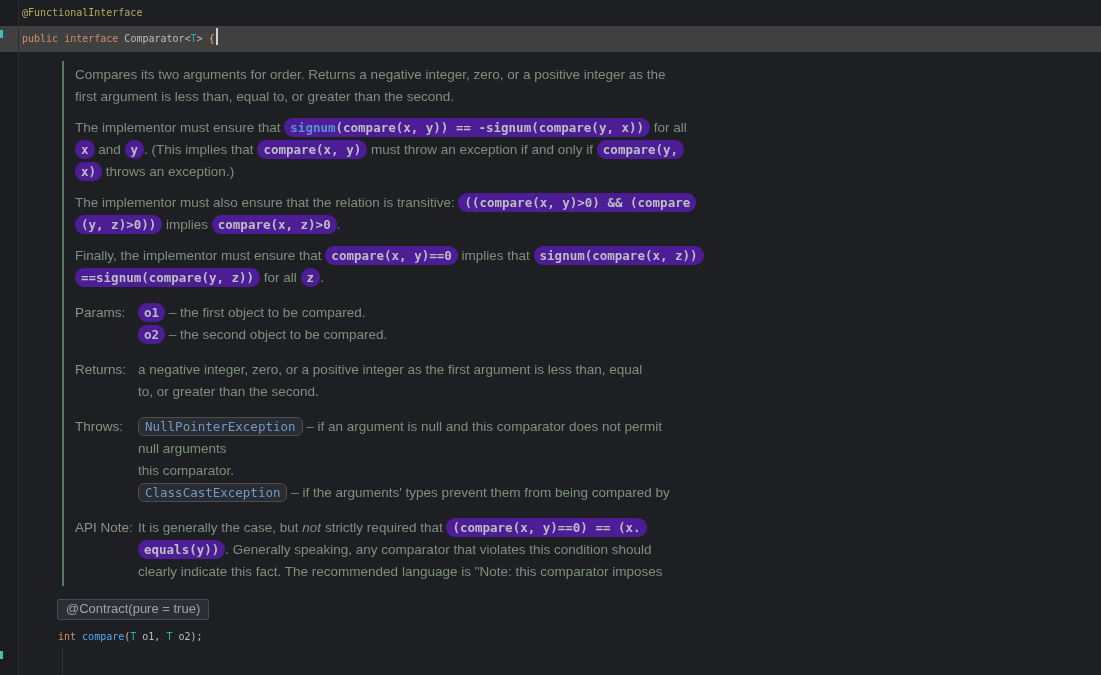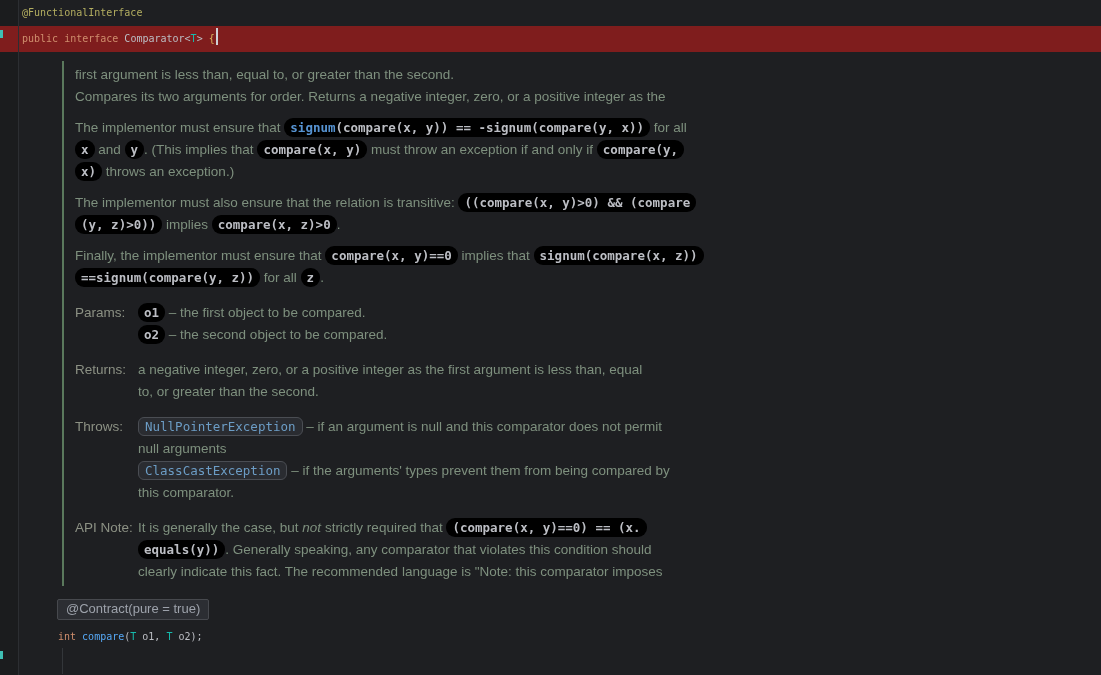--- a/index.html
+++ b/index.html
@@ -16,21 +16,21 @@
   .vcs-1{top:30px;}
   .vcs-2{top:651px;}
   .indent-guide{position:absolute;left:62px;top:648px;height:26px;width:1px;background:#33363A;z-index:1;}
 
   .code-col{position:relative;z-index:2;}
   .code-line{
     font-family:"DejaVu Sans Mono", monospace;
     font-size:10px;line-height:26px;height:26px;
     padding-left:22px;white-space:pre;color:#BCBEC4;
   }
-  .caret-line{background:#7f1d1d;}
+  .caret-line{background:#404040;}
   .tok-ann{color:#B3AE60;}
   .tok-kw{color:#CF8E6D;}
   .tok-plain{color:#BCBEC4;}
   .tok-tp{color:#16BAAC;}
   .tok-method{color:#56A8F5;}
   .tok-brace{color:#D9B55E;}
   .caret{display:inline-block;width:2px;height:17px;background:#CED0D6;vertical-align:-3px;margin-left:1px;}
 
   
   .doc{
@@ -45,21 +45,21 @@
   .doc-para{margin:0 0 9px 0;}
   .doc-para:last-of-type{margin-bottom:0;}
   .doc-section{display:flex;margin-top:13px;}
   .doc-label{width:63px;flex:0 0 63px;color:#8C9184;line-height:22px;}
   .doc-section-content{flex:1;}
   .doc-italic{font-style:italic;}
   .chip{
     display:inline-block;
     font-family:"DejaVu Sans Mono", monospace;
     font-size:12.5px;font-weight:600;color:#BCBEC4;
-    background:#000000;border-radius:9px;
+    background:#4c1d95;border-radius:9px;
     padding:1px 6px;line-height:17px;
     vertical-align:baseline;white-space:pre;
   }
   .chip-ref{color:#5693D2;}
   .chip-link{
     color:#6C9DC6;font-weight:400;
     background:#2A2C31;border:1px solid #4A4D53;border-radius:6px;
     padding:0 6px;
     text-align:center;
   }
@@ -83,22 +83,22 @@
   <div class="vcs-mark vcs-2"></div>
   <div class="indent-guide"></div>
 
   <div class="code-col">
     <div class="code-line"><span class="tok-ann">@FunctionalInterface</span></div>
 
     <div class="code-line caret-line"><span class="tok-kw">public interface </span><span class="tok-plain">Comparator</span><span class="tok-plain">&lt;</span><span class="tok-tp">T</span><span class="tok-plain">&gt; </span><span class="tok-brace">{</span><span class="caret"></span></div>
 
     <div class="doc" id="doc-root">
         <div class="doc-para">
+          <div class="doc-line"><span class="doc-plain">Compares its two arguments for order. Returns a negative integer, zero, or a positive integer as the</span></div>
           <div class="doc-line"><span class="doc-plain">first argument is less than, equal to, or greater than the second.</span></div>
-          <div class="doc-line"><span class="doc-plain">Compares its two arguments for order. Returns a negative integer, zero, or a positive integer as the</span></div>
         </div>
         <div class="doc-para">
           <div class="doc-line"><span class="doc-plain">The implementor must ensure that </span><span class="chip"><span class="chip-ref">signum</span>(compare(x, y)) == -signum(compare(y, x))</span><span class="doc-plain"> for all</span></div>
           <div class="doc-line"><span class="chip">x</span><span class="doc-plain"> and </span><span class="chip">y</span><span class="doc-plain">. (This implies that </span><span class="chip">compare(x, y)</span><span class="doc-plain"> must throw an exception if and only if </span><span class="chip">compare(y,</span></div>
           <div class="doc-line"><span class="chip">x)</span><span class="doc-plain"> throws an exception.)</span></div>
         </div>
         <div class="doc-para">
           <div class="doc-line"><span class="doc-plain">The implementor must also ensure that the relation is transitive: </span><span class="chip">((compare(x, y)&gt;0) &amp;&amp; (compare</span></div>
           <div class="doc-line"><span class="chip">(y, z)&gt;0))</span><span class="doc-plain"> implies </span><span class="chip">compare(x, z)&gt;0</span><span class="doc-plain">.</span></div>
         </div>
@@ -118,22 +118,22 @@
           <div class="doc-section-content">
             <div class="doc-line"><span class="doc-plain">a negative integer, zero, or a positive integer as the first argument is less than, equal</span></div>
             <div class="doc-line"><span class="doc-plain">to, or greater than the second.</span></div>
           </div>
         </div>
         <div class="doc-section">
           <div class="doc-label">Throws:</div>
           <div class="doc-section-content">
             <div class="doc-line"><span class="chip chip-link">NullPointerException</span><span class="doc-plain"> – if an argument is null and this comparator does not permit</span></div>
             <div class="doc-line"><span class="doc-plain">null arguments</span></div>
+            <div class="doc-line"><span class="doc-plain">this comparator.</span></div>
             <div class="doc-line"><span class="chip chip-link">ClassCastException</span><span class="doc-plain"> – if the arguments' types prevent them from being compared by</span></div>
-            <div class="doc-line"><span class="doc-plain">this comparator.</span></div>
           </div>
         </div>
         <div class="doc-section">
           <div class="doc-label">API Note:</div>
           <div class="doc-section-content">
             <div class="doc-line"><span class="doc-plain">It is generally the case, but </span><span class="doc-italic">not</span><span class="doc-plain"> strictly required that </span><span class="chip">(compare(x, y)==0) == (x.</span></div>
             <div class="doc-line"><span class="chip">equals(y))</span><span class="doc-plain">. Generally speaking, any comparator that violates this condition should</span></div>
             <div class="doc-line"><span class="doc-plain">clearly indicate this fact. The recommended language is "Note: this comparator imposes</span></div>
           </div>
         </div>

